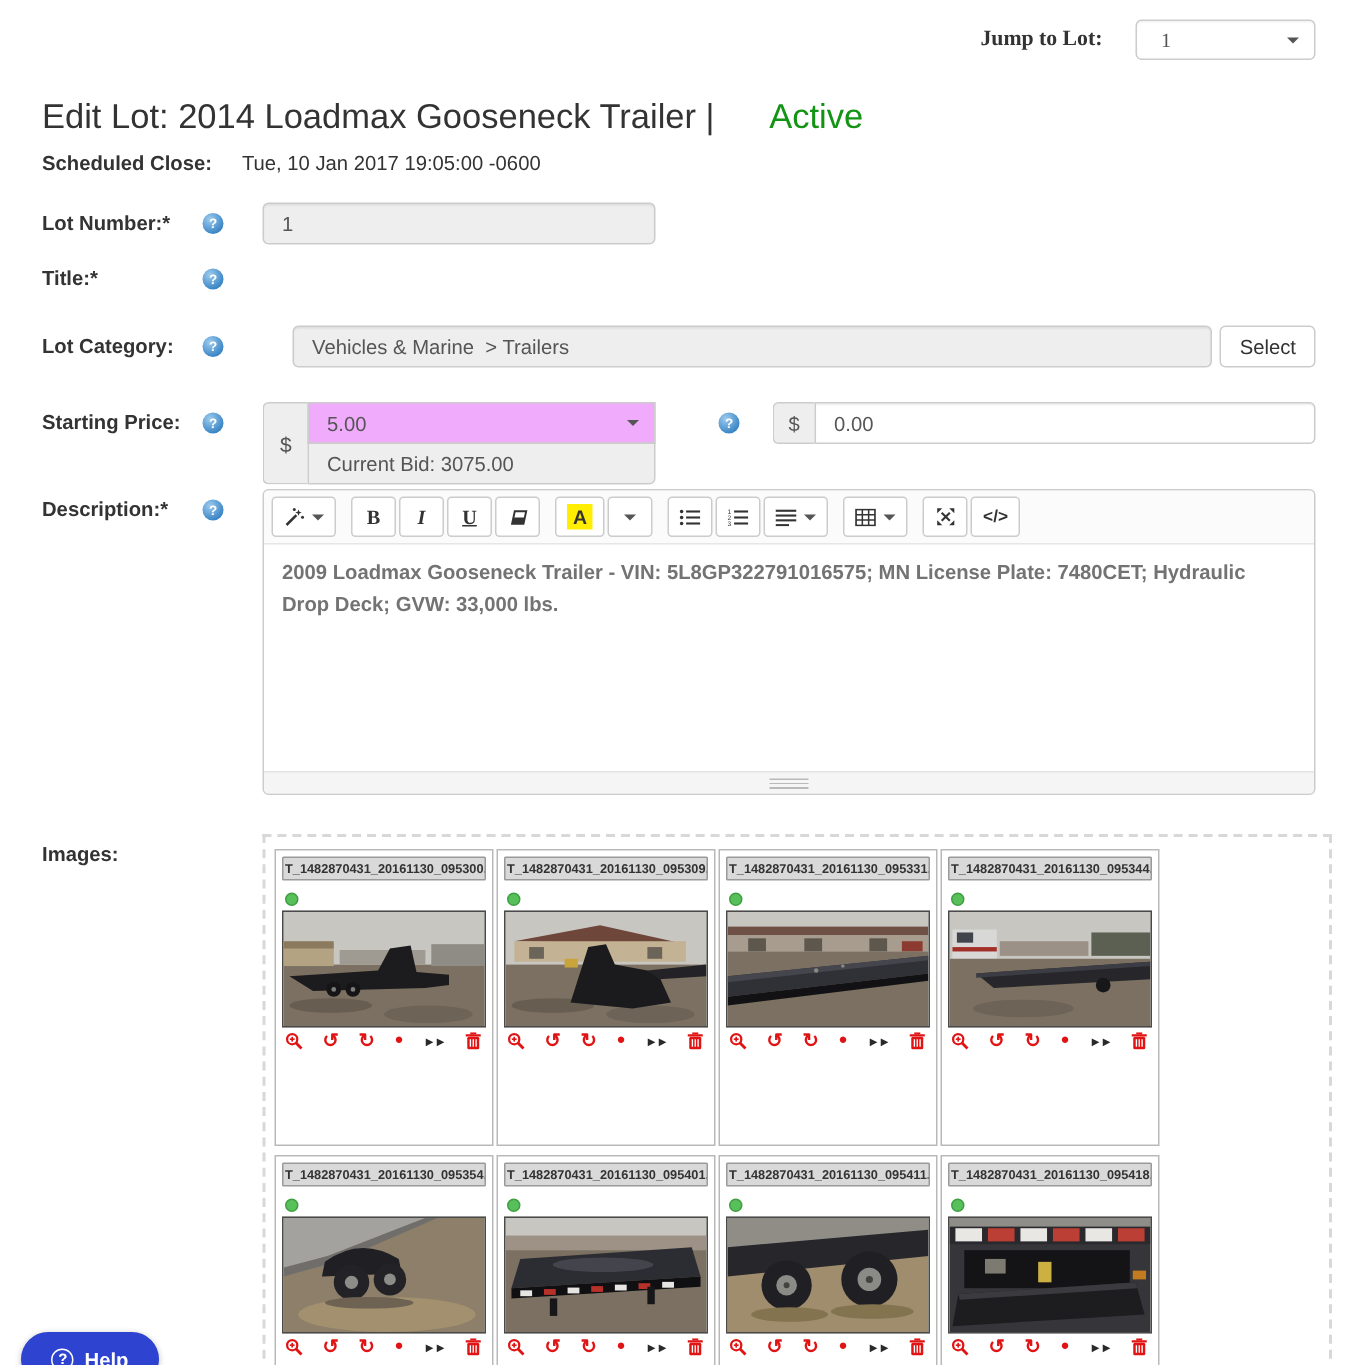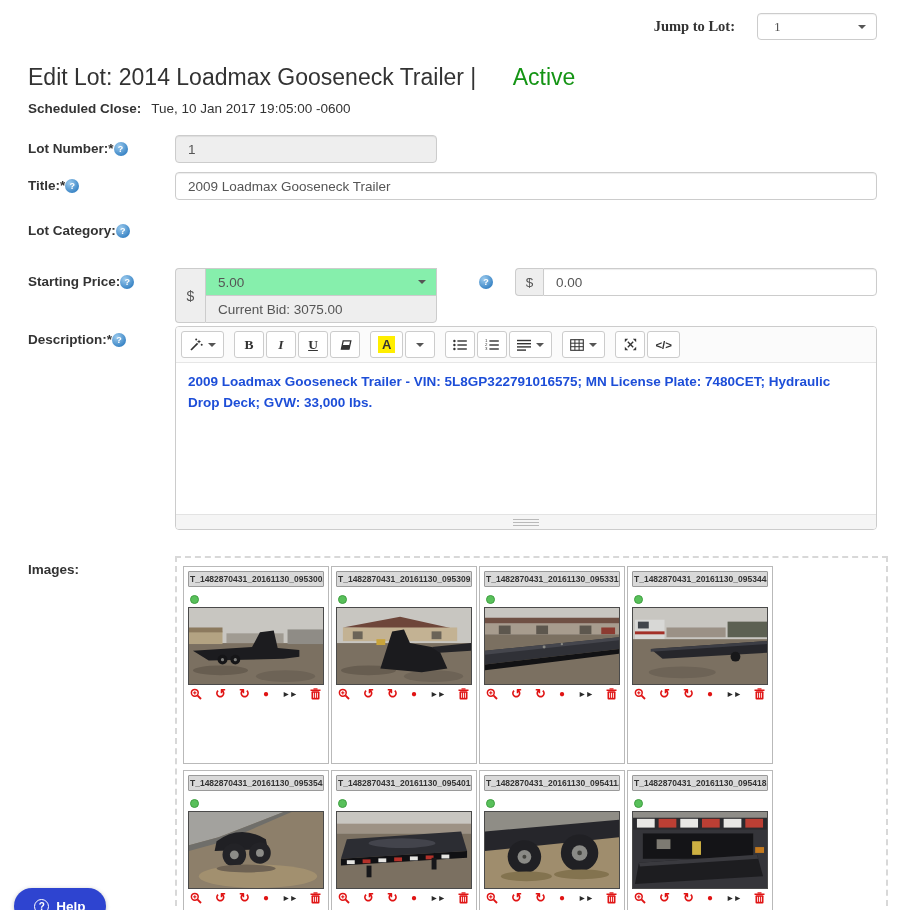--- a/index.html
+++ b/index.html
@@ -18,25 +18,25 @@
     display:flex; align-items:center; justify-content:space-between;
     padding:0 10px 0 16px; color:#555; font-size:13.5px; cursor:pointer;
     box-shadow:inset 0 1px 1px rgba(0,0,0,.05);
   }
   .caret { width:0; height:0; border-left:4px solid transparent; border-right:4px solid transparent; border-top:4px solid #555; display:inline-block; }
 
   
   .page-title { position:absolute; left:28px; top:64px; font-size:23px; font-weight:400; color:#333; }
   .page-title .status { color:#149414;margin-left:30px; }
   .sched { position:absolute; left:28px; top:101px; font-size:13.5px; color:#333; }
-  .sched b { margin-right:10px; }
+  .sched b { margin-right:20px; }
 
   
   .row { position:absolute; left:28px; right:33px; display:flex; align-items:flex-start; }
-  .lbl-col { width:147px; flex:none; display:flex; align-items:flex-start; padding:6px 26px 0 0; }
+  .lbl-col { width:147px; flex:none; display:flex; justify-content:space-between; align-items:flex-start; padding:6px 26px 0 0; }
   .lbl { font-weight:bold; font-size:13.5px; color:#333; white-space:nowrap; }
   .help {
     width:14px; height:14px; border-radius:50%; flex:none; margin-top:1px; cursor:pointer;
     background:radial-gradient(circle at 35% 30%, #9ccbee, #3c86c6 72%);
     color:#fff; font-size:9px; font-weight:bold; display:flex; align-items:center; justify-content:center;
   }
   .fld { flex:1; display:flex; }
   input.txt {
     height:28px; border:1px solid #ccc; border-radius:4px; padding:0 12px;
     font-size:13.5px; color:#555; font-family:inherit; background:#fff;
@@ -54,21 +54,21 @@
 
   .row-price { top:268px; }
   .start-group { display:flex; width:262px; flex:none; }
   .addon-tall {
     width:30px; height:55px; flex:none; background:#eee; border:1px solid #ccc; border-right:0;
     border-radius:4px 0 0 4px; display:flex; align-items:center; justify-content:center;
     color:#555; font-size:14px;
   }
   .stack { flex:1; display:flex; flex-direction:column; }
   .price-select {
-    height:28px; border:1px solid #ccc; background:#86efac; cursor:pointer;
+    height:28px; border:1px solid #ccc; background:#f0abfc; cursor:pointer;
     display:flex; align-items:center; justify-content:space-between; padding:0 10px 0 12px;
     color:#555; font-size:13.5px;
   }
   .current-bid {
     height:28px; margin-top:-1px; border:1px solid #ccc; background:#eee; border-radius:0 0 4px 0;
     display:flex; align-items:center; padding:0 12px; color:#555; font-size:13.5px;
   }
   .reserve { display:flex; margin-left:28px; flex:1; }
   .reserve .lbl { padding-top:6px; }
   .reserve .help { margin:7px 0 0 14px; }
@@ -87,21 +87,21 @@
   .tb-btn {
     min-width:30px; height:27px; background:#fff; border:1px solid #ccc; border-radius:3px;
     display:flex; align-items:center; justify-content:center; gap:5px;
     padding:0 7px; margin-right:2px; font-size:13.5px; color:#333; cursor:pointer;
   }
   .tb-b { font-family:"Liberation Serif", serif; font-weight:bold; }
   .tb-i { font-family:"Liberation Serif", serif; font-style:italic; font-weight:bold; }
   .tb-u { font-family:"Liberation Serif", serif; font-weight:bold; text-decoration:underline; }
   .hl-a { background:#ffee00; font-weight:bold; padding:0 4px; line-height:17px; font-size:13px; }
   .tb-code { font-size:11.5px; font-weight:bold; letter-spacing:0; }
-  .ed-content { flex:1; padding:9px 12px; font-size:13.5px; font-weight:bold; color:#1d4ed8; line-height:1.55; }
+  .ed-content { flex:1; padding:9px 12px; font-size:13.5px; font-weight:bold; color:#737373; line-height:1.55; }
   .ed-status { height:15px; background:#f5f5f5; border-top:1px solid #e3e3e3; display:flex; align-items:center; justify-content:center; cursor:ns-resize; }
   .grip { width:26px; height:7px; background:repeating-linear-gradient(#b9b9b9 0 1px, transparent 1px 3px); }
 
   
   .row-images { top:556px; right:22px; }
   .img-area {
     flex:1; border:2px dashed #d8d8d8; background:#fff; height:360px;
     padding:8px 6px; display:flex; flex-wrap:wrap; gap:6px 2px; align-content:flex-start;
   }
   .card { width:146px; height:198px; border:1px solid #b9b9b9; background:#fff; padding-top:4px; cursor:move; }
@@ -148,29 +148,30 @@
   <div class="fld">
       <input class="txt gray" disabled="" value="1" style="">
     </div>
 </div>
 
 <div class="row row-title">
   <div class="lbl-col">
     <span class="lbl">Title:*</span>
     <span class="help">?</span>
   </div>
-  <div class="fld">
-      <input class="txt" value="2009 Loadmax Gooseneck Trailer" style="">
-    </div>
 </div>
 
 <div class="row row-cat">
   <div class="lbl-col">
     <span class="lbl">Lot Category:</span>
     <span class="help">?</span>
+  </div>
+  <div class="fld">
+    <input class="txt gray" disabled="" value="Vehicles &amp; Marine  &gt; Trailers" style="">
+    <button class="btn-select">Select</button>
   </div>
 </div>
 
 <div class="row row-price">
   <div class="lbl-col">
     <span class="lbl">Starting Price:</span>
     <span class="help">?</span>
   </div>
   <div class="fld">
     <div class="start-group">

